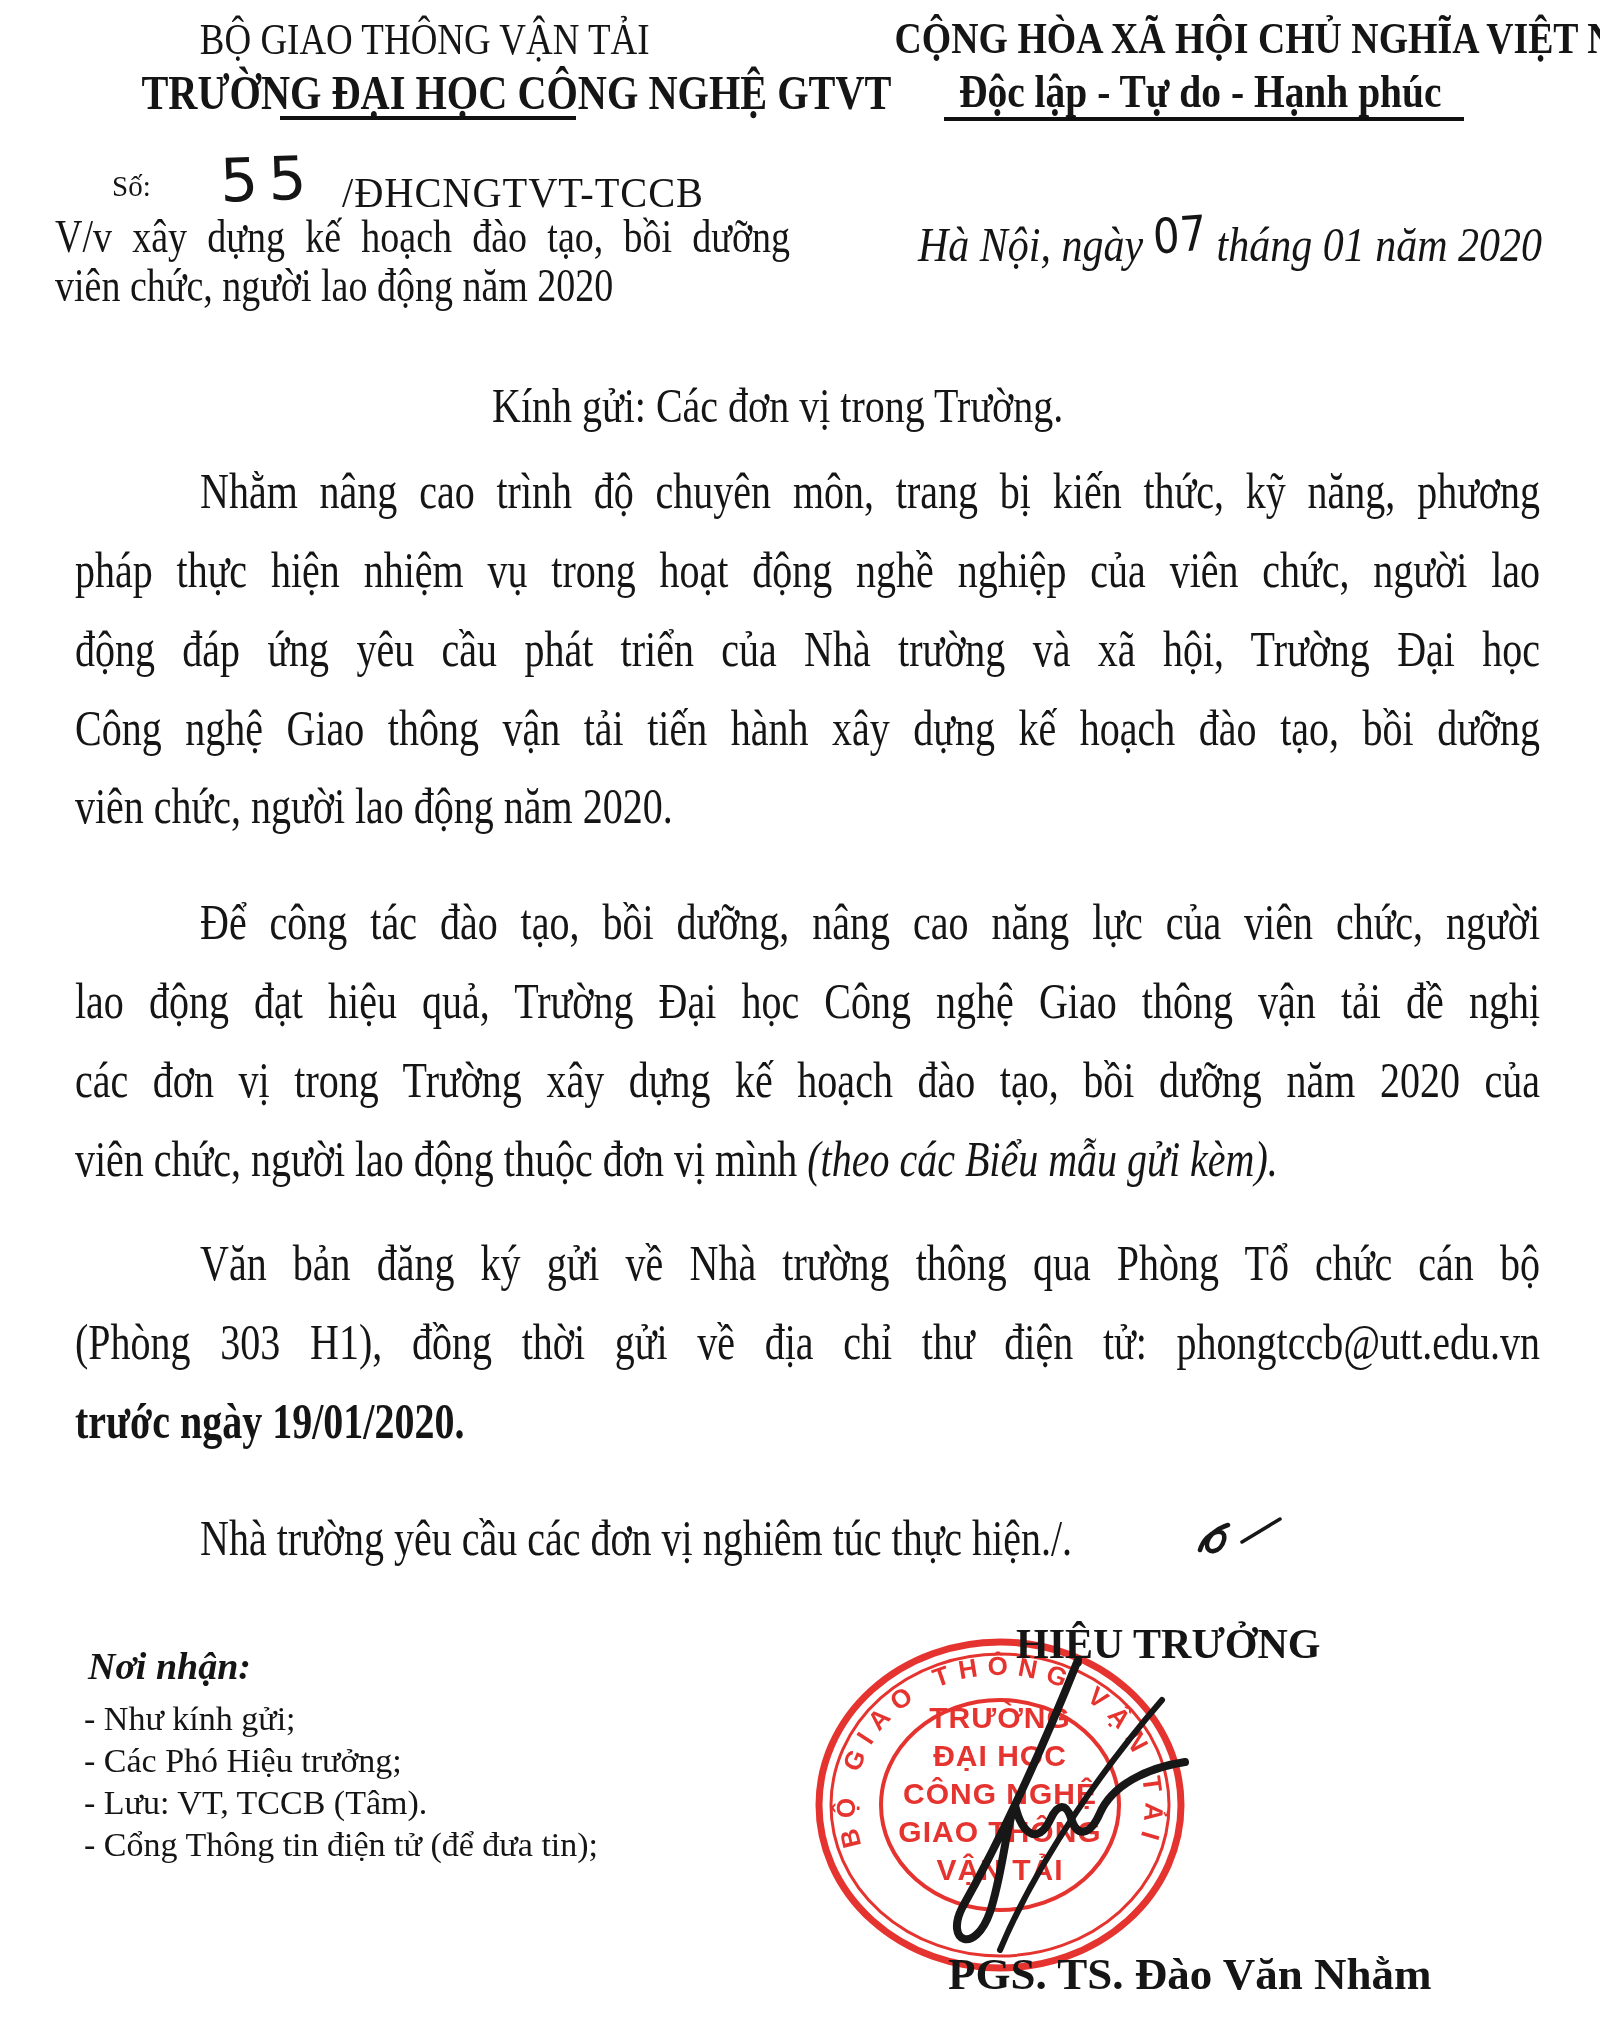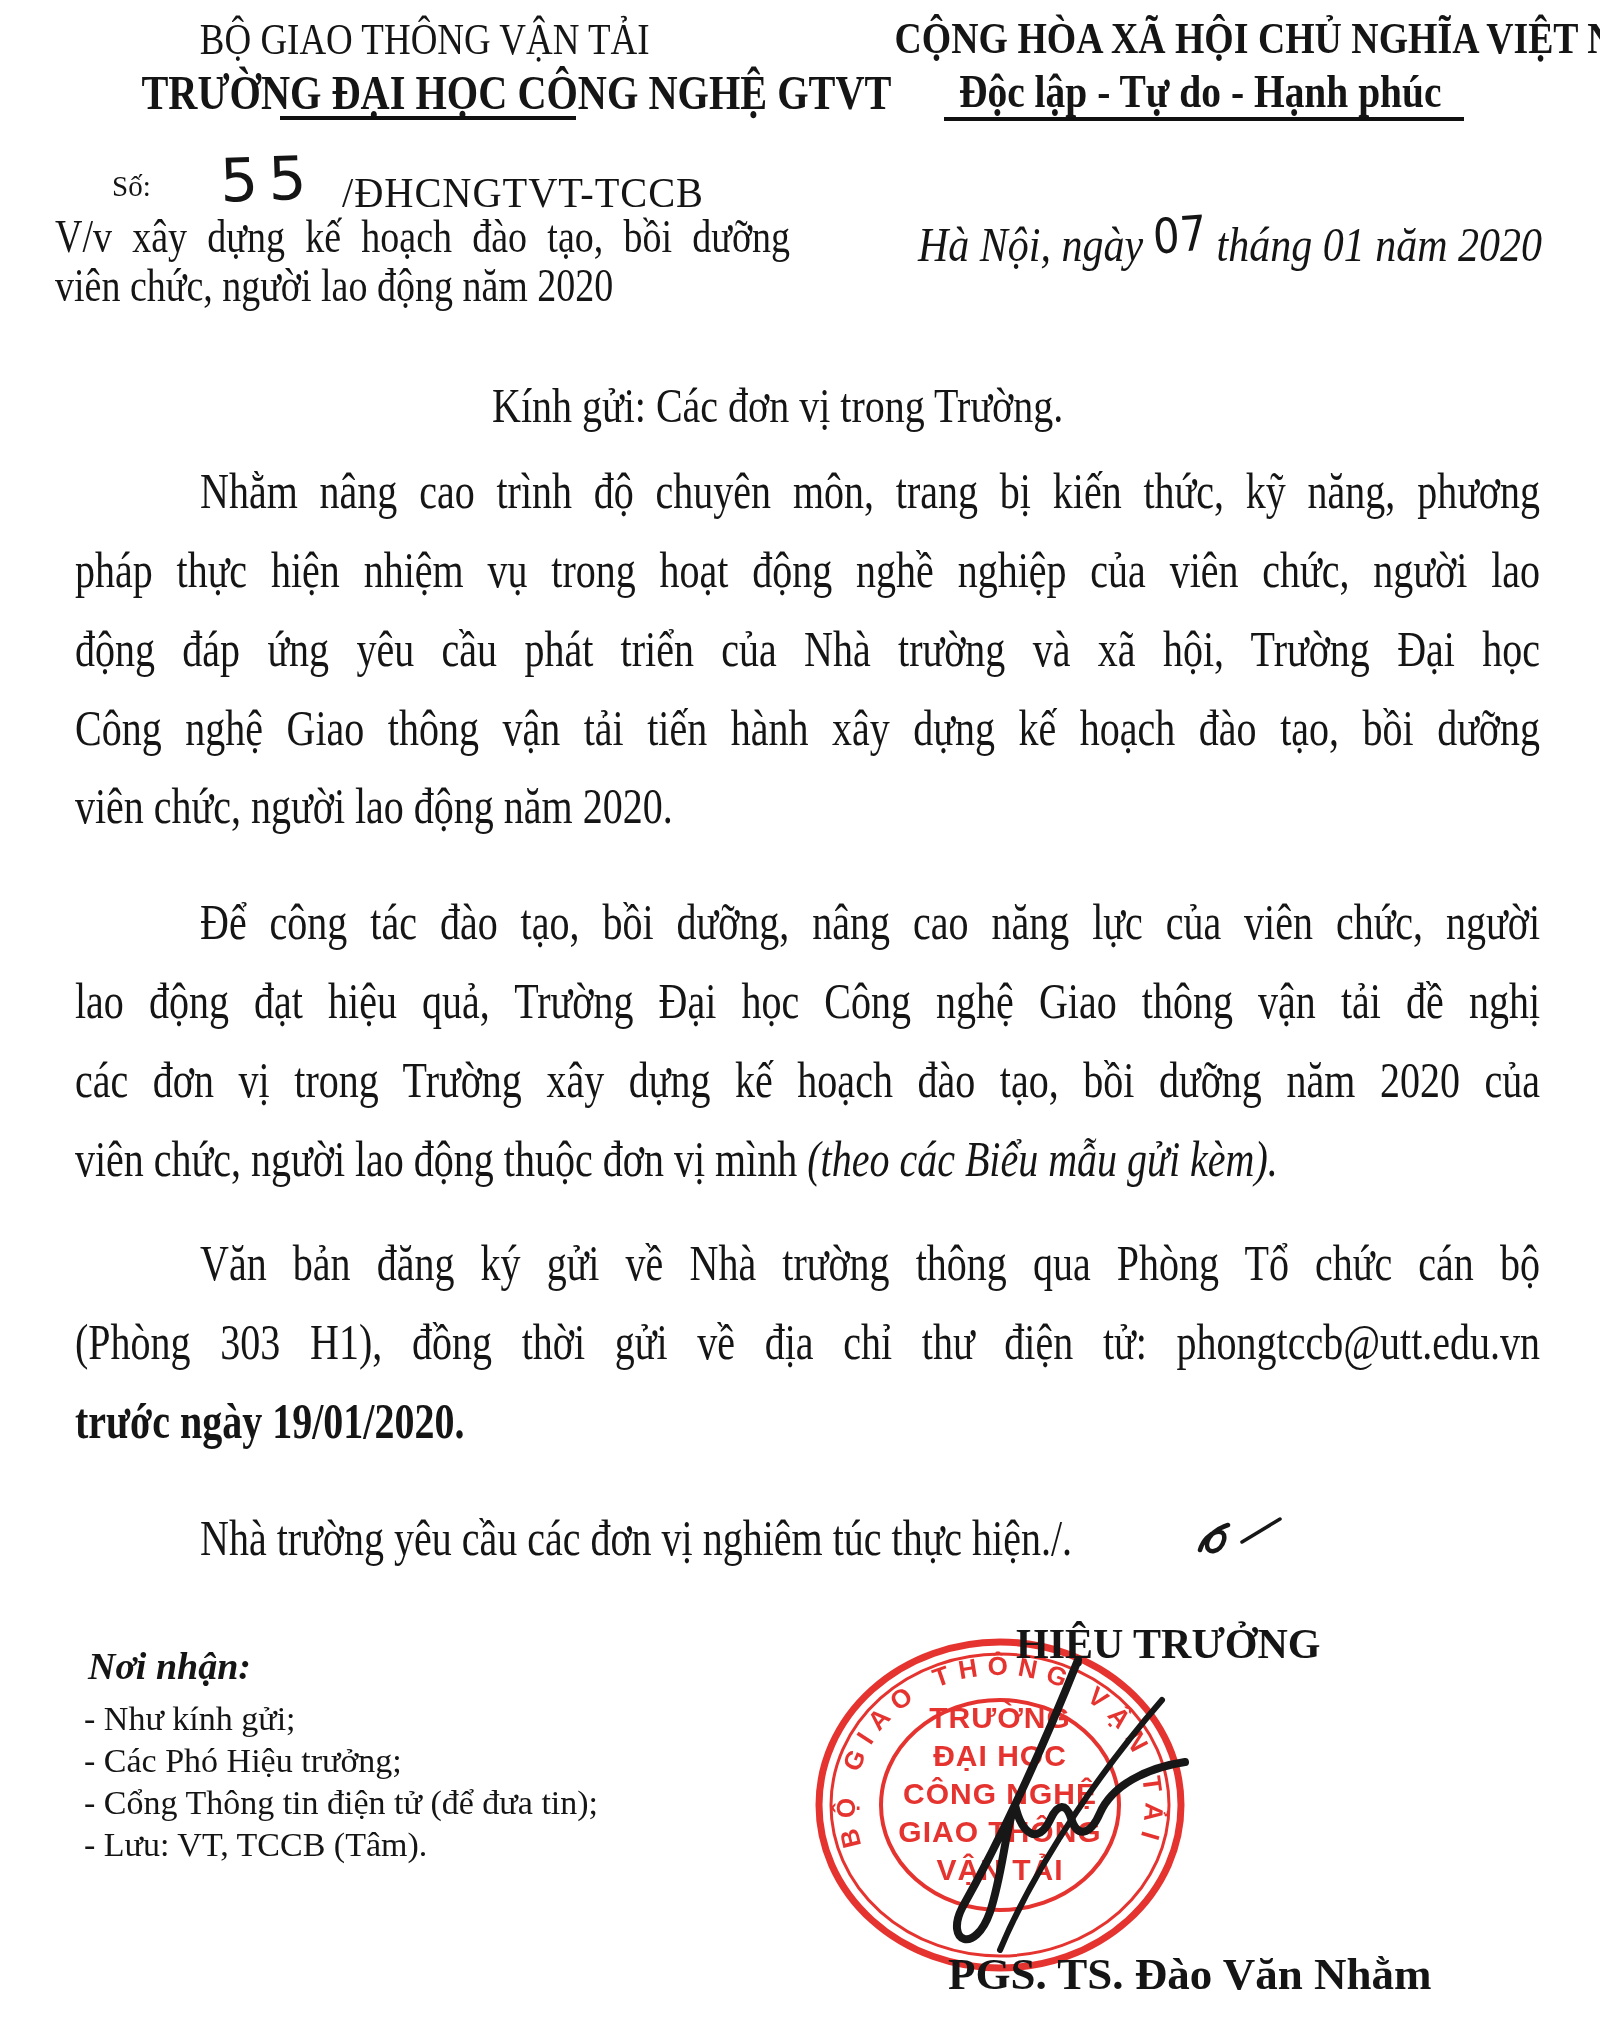--- a/index.html
+++ b/index.html
@@ -101,22 +101,22 @@
 
 <svg width="110" height="60" style="left:1192px;top:1516px;" viewBox="0 0 110 60">
   <path class="ink" style="stroke-width:4.5" d="M8 34 C 14 14, 35 10, 32 24 C 29 37, 14 39, 15 28 C 16 19, 26 12, 36 9"></path>
   <path class="ink" style="stroke-width:3.5" d="M50 26 L 88 3"></path>
 </svg>
 
 <div class="abs recip-title">Nơi nhận:</div>
 <div class="abs recip-items">
   <div>- Như kính gửi;</div>
   <div>- Các Phó Hiệu trưởng;</div>
+  <div>- Lưu: VT, TCCB (Tâm).</div>
   <div>- Cổng Thông tin điện tử (để đưa tin);</div>
-  <div>- Lưu: VT, TCCB (Tâm).</div>
 </div>
 
 <svg width="480" height="420" style="left:780px;top:1600px;" viewBox="0 0 480 420" opacity="0.93">
   <ellipse cx="220" cy="205" rx="181" ry="163" fill="none" stroke-width="7" stroke="#e42520"></ellipse>
   <ellipse cx="220" cy="205" rx="169" ry="151" fill="none" stroke-width="3" stroke="#e42520"></ellipse>
   <ellipse cx="220" cy="205" rx="119" ry="105" fill="none" stroke-width="4" stroke="#e42520"></ellipse>
   <defs>
     <path id="ringPath" d="M 109 288.6 A 145 130 0 1 1 331 288.6" fill="none"></path>
   </defs>
   <text class="seal-ring-text" fill="#e42520">

